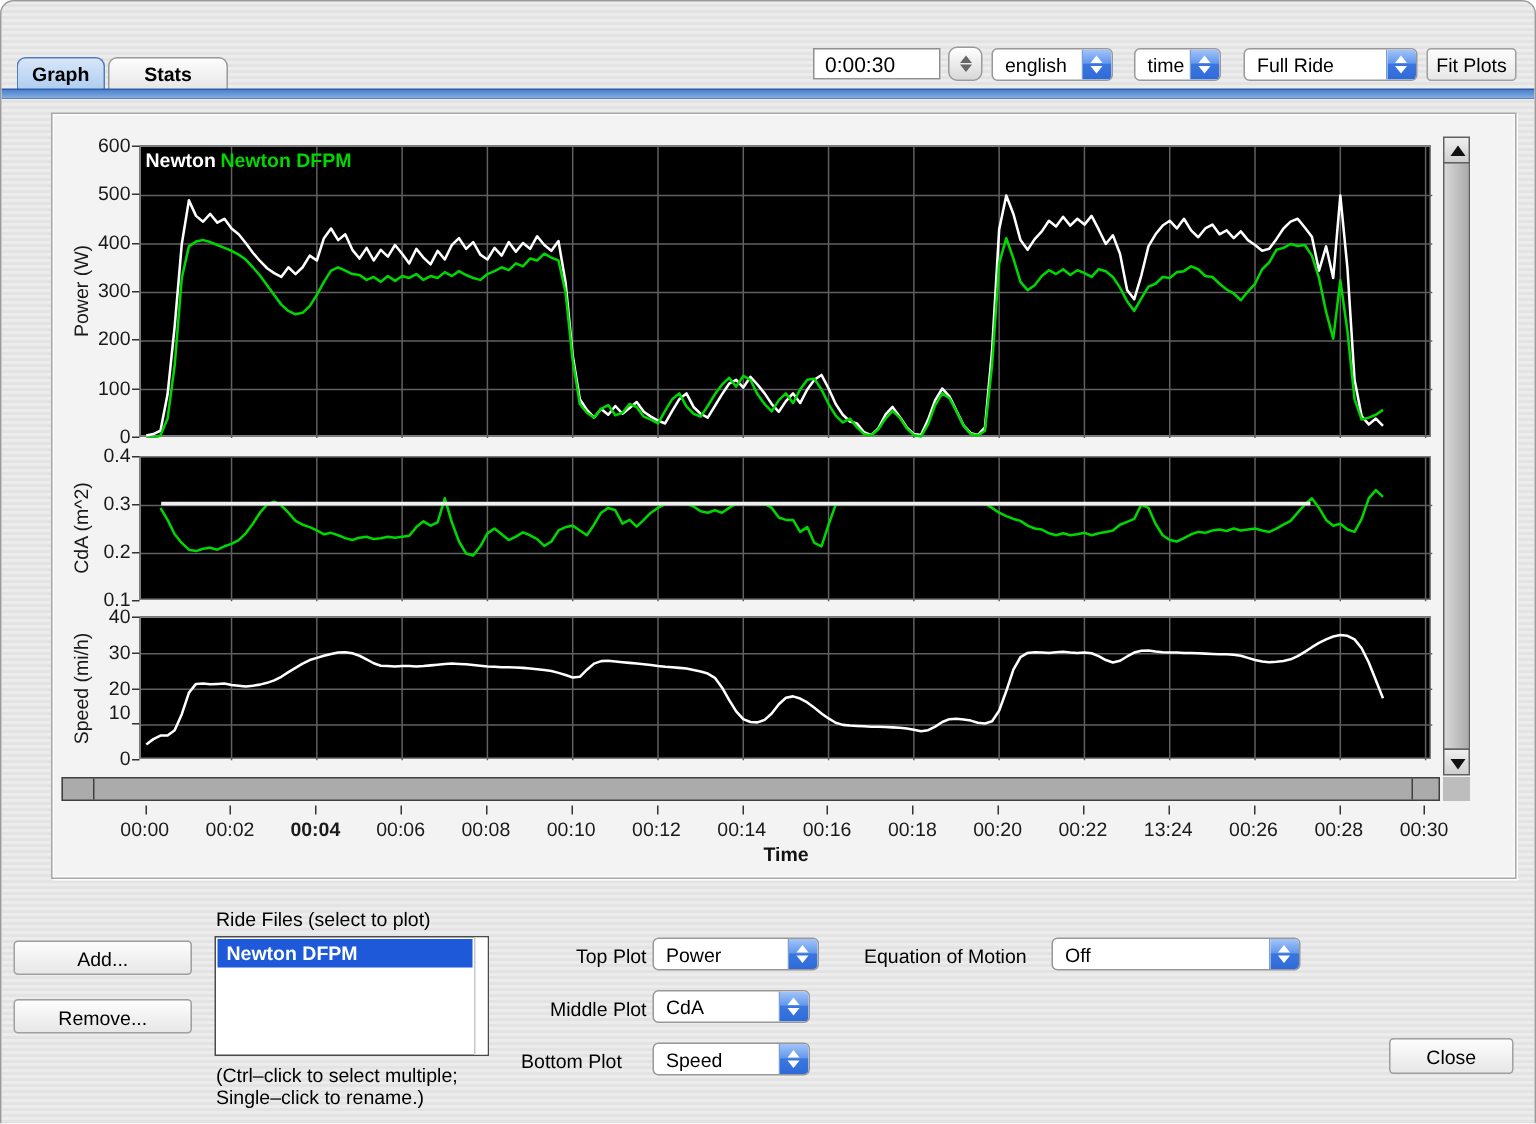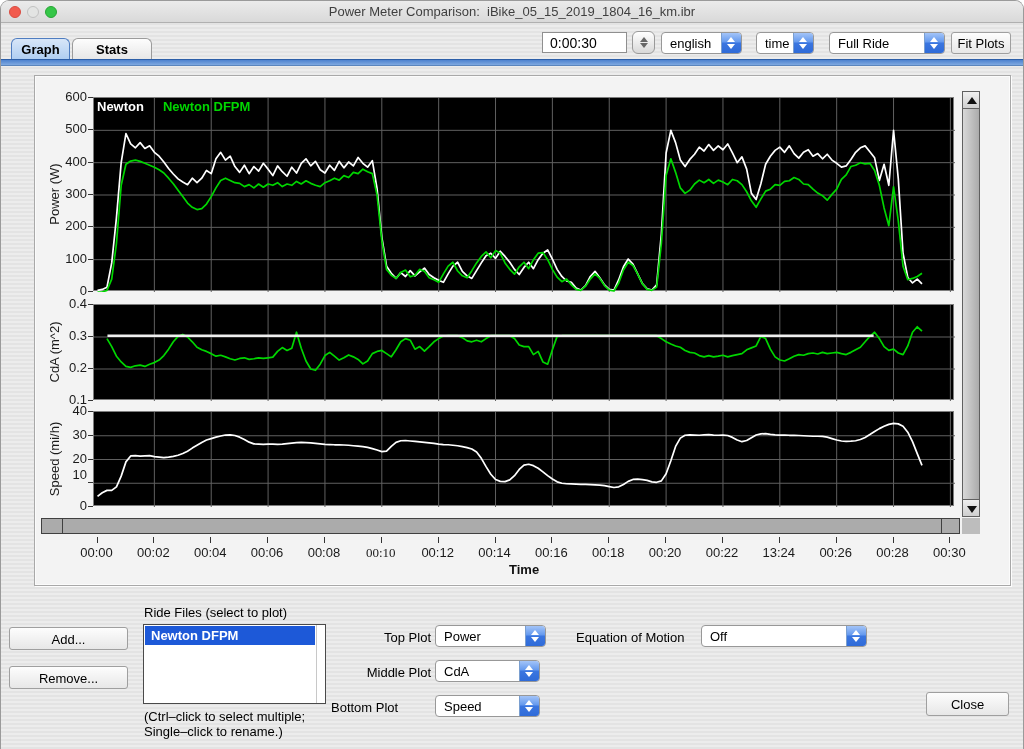--- a/index.html
+++ b/index.html
@@ -73,26 +73,20 @@
   .listbox { position:absolute; left:142px; top:623px; width:183px; height:80px; background:#fff; border:1px solid #4a4a4a; }
   .list-row-sel { position:absolute; left:1px; top:1px; right:10px; height:19px; background:#1d59d8; color:#fff;
     font-size:13px; font-weight:bold; padding:2px 0 0 6px; }
   .list-scrollstrip { position:absolute; right:0; top:0; bottom:0; width:9px; border-left:1px solid #c8c8c8; background:#fff; }
   .small-label { position:absolute; font-size:13px; color:#000; }
 </style>
 </head>
 <body>
 
 <div class="window">
-  <div class="titlebar">
-    <span class="light red"></span>
-    <span class="light yellow"></span>
-    <span class="light green"></span>
-    <div class="title">Power Meter Comparison:  iBike_05_15_2019_1804_16_km.ibr</div>
-  </div>
 
   <div class="tab sel">Graph</div>
   <div class="tab unsel">Stats</div>
   <div class="blueband"></div>
 
   <div class="txtinput">0:00:30</div>
   <div class="stepper">
     <span class="up"></span>
     <span class="dn"></span>
   </div>
@@ -139,21 +133,21 @@
           <line x1="799.54" x2="799.54" y1="0" y2="194" stroke="#606060" stroke-width="1"></line>
           <line x1="856.4" x2="856.4" y1="0" y2="194" stroke="#606060" stroke-width="1"></line>
           <line x1="0" x2="861" y1="161.66666666666669" y2="161.66666666666669" stroke="#606060" stroke-width="1"></line>
           <line x1="0" x2="861" y1="129.33333333333331" y2="129.33333333333331" stroke="#606060" stroke-width="1"></line>
           <line x1="0" x2="861" y1="97" y2="97" stroke="#606060" stroke-width="1"></line>
           <line x1="0" x2="861" y1="64.66666666666666" y2="64.66666666666666" stroke="#606060" stroke-width="1"></line>
           <line x1="0" x2="861" y1="32.33333333333333" y2="32.33333333333333" stroke="#606060" stroke-width="1"></line>
           <polyline points="3.5,192.38333333333333 8.238428099999993,191.41333333333333 12.9768562,189.15 17.715284300000008,164.9 22.4537124,119.63333333333334 27.192140499999994,64.66666666666666 31.9305686,35.56666666666666 36.66899670000001,45.913333333333334 41.4074248,49.79333333333333 46.14585290000002,44.620000000000005 50.88428099999999,50.440000000000005 55.62270910000001,47.85333333333333 60.3611372,54.32000000000001 65.0995653,58.199999999999996 69.83799340000002,64.02 74.57642150000001,70.48666666666666 79.3148496,75.98333333333333 84.0532777,80.83333333333334 88.79170580000002,84.06666666666666 93.53013390000001,86.65333333333334 98.268562,80.18666666666667 103.0069901,84.71333333333332 107.74541820000002,80.18666666666667 112.48384630000001,72.42666666666668 117.2222744,75.66 121.96070250000002,60.78666666666667 126.69913059999999,54.32000000000001 131.4375587,62.08 136.1759868,58.199999999999996 140.91441490000003,68.54666666666667 145.65284300000002,74.36666666666667 150.3912711,67.25333333333333 155.1296992,75.66 159.8681273,68.54666666666667 164.6065554,73.07333333333332 169.3449835,65.31333333333333 174.08341160000003,71.13333333333333 178.82183970000006,77.60000000000001 183.56026780000002,67.89999999999999 188.29869589999998,73.72 193.037124,78.24666666666667 197.77555210000003,69.19333333333334 202.5139802,75.01333333333334 207.2524083,65.31333333333333 211.99083640000003,60.78666666666667 216.7292645,67.89999999999999 221.46769260000002,63.373333333333335 226.20612070000004,71.78 230.9445488,75.01333333333334 235.68297690000003,67.25333333333333 240.42140500000005,72.42666666666668 245.15983310000001,63.373333333333335 249.89826119999998,69.84 254.6366893,64.02 259.3751174,67.89999999999999 264.1135455,59.493333333333325 268.8519736,65.31333333333333 273.5904017,69.19333333333334 278.32882980000005,62.72666666666666 283.0672579,90.53333333333333 287.80568600000004,139.03333333333333 292.54411410000006,168.13333333333333 297.2825422,175.24666666666667 302.02097030000004,180.42000000000002 306.7593984,174.6 311.49782650000003,178.48000000000002 316.2362546,172.66 320.9746827,177.83333333333331 325.7131108,173.95333333333332 330.4515389,170.07333333333335 335.189967,176.54 339.92839510000005,179.77333333333334 344.66682320000007,182.35999999999999 349.40525130000003,184.29999999999998 354.14367940000005,175.89333333333332 358.8821075,168.13333333333333 363.62053560000004,164.25333333333333 368.3589637,173.30666666666667 373.0973918,177.83333333333331 377.8358199,180.42000000000002 382.574248,172.66 387.31267610000003,164.9 392.0511042,157.78666666666666 396.7895323,155.20000000000002 401.52796040000004,160.37333333333333 406.26638850000006,153.26000000000002 411.0048166,158.43333333333334 415.74324470000005,164.25333333333333 420.48167280000007,171.36666666666667 425.22010090000003,176.54 429.958529,169.42666666666665 434.69695709999996,164.25333333333333 439.43538520000004,170.72 444.1738133,161.66666666666669 448.9122414000001,155.20000000000002 453.65066950000005,151.96666666666667 458.3890976,161.01999999999998 463.1275257,171.36666666666667 467.86595380000006,178.48000000000002 472.6043819,183.00666666666666 477.3428100000001,184.29999999999998 482.08123810000006,190.12 486.81966620000003,192.06 491.5580943,187.53333333333333 496.29652239999996,178.48000000000002 501.03495050000004,173.30666666666667 505.7733786,179.77333333333334 510.5118067000001,186.88666666666668 515.2502348,191.41333333333333 519.9886629,192.06 524.727091,181.71333333333334 529.4655191,168.78 534.2039472,161.01999999999998 538.9423753,166.19333333333333 543.6808034,175.89333333333332 548.4192315,185.59333333333333 553.1576596000001,190.76666666666665 557.8960877000001,192.06 562.6345158,186.88666666666668 567.3729439000001,135.79999999999998 572.1113720000001,54.96666666666667 576.8498001,32.33333333333333 581.5882282000001,44.620000000000005 586.3266563000001,62.08 591.0650844,68.54666666666667 595.8035125,61.43333333333333 600.5419406000001,56.26 605.2803687,49.14666666666667 610.0187968,53.026666666666664 614.7572249,46.559999999999995 619.4956530000001,52.38 624.2340811,47.85333333333333 628.9725092,51.733333333333334 633.7109373000001,45.913333333333334 638.4493654,54.96666666666667 643.1877935,64.66666666666666 647.9262216,58.84666666666667 652.6646497,71.13333333333333 657.4030778,95.38333333333333 662.1415059,101.52666666666666 666.879934,85.68333333333334 671.6183621000001,66.28333333333333 676.3567902000001,58.199999999999996 681.0952183,52.38 685.8336464000001,49.14666666666667 690.5720745000001,54.32000000000001 695.3105026000001,47.85333333333333 700.0489307,55.61333333333334 704.7873588000001,60.14 709.5257869000001,54.32000000000001 714.264215,51.733333333333334 719.0026431000001,58.199999999999996 723.7410712000001,55.61333333333334 728.4794993,60.78666666666667 733.2179274,56.26 737.9563555000001,62.08 742.6947836,65.31333333333333 747.4332117,69.19333333333334 752.1716398,67.89999999999999 756.9100679000001,61.43333333333333 761.648496,54.32000000000001 766.3869241,49.79333333333333 771.1253522000001,47.85333333333333 775.8637803,53.67333333333333 780.6022084,59.81666666666667 785.3406365,82.45 790.0790646,66.28333333333333 794.8174927000001,87.3 799.5559208000001,32.33333333333333 804.2943489,80.83333333333334 809.0327770000001,155.20000000000002 813.7712051000001,179.45000000000002 818.5096332,184.9466666666667 823.2480613000001,181.06666666666666 827.9864894000001,185.91666666666669" fill="none" stroke="#ffffff" stroke-width="1.7" stroke-linejoin="round"></polyline>
           <polyline points="3.5,194 8.238428099999993,194 12.9768562,192.38333333333333 17.715284300000008,181.06666666666666 22.4537124,145.5 27.192140499999994,87.3 31.9305686,66.28333333333333 36.66899670000001,63.050000000000004 41.4074248,62.08 46.14585290000002,63.373333333333335 50.88428099999999,65.31333333333333 55.62270910000001,67.25333333333333 60.3611372,69.19333333333334 65.0995653,71.78 69.83799340000002,75.01333333333334 74.57642150000001,80.18666666666667 79.3148496,85.68333333333334 84.0532777,92.14999999999999 88.79170580000002,98.61666666666666 93.53013390000001,105.08333333333333 98.268562,109.28666666666668 103.0069901,111.55 107.74541820000002,110.57999999999998 112.48384630000001,106.05333333333333 117.2222744,98.61666666666666 121.96070250000002,89.88666666666667 126.69913059999999,82.45 131.4375587,80.18666666666667 136.1759868,82.45 140.91441490000003,84.71333333333332 145.65284300000002,85.36 150.3912711,88.59333333333333 155.1296992,86.65333333333334 159.8681273,89.88666666666667 164.6065554,86.00666666666667 169.3449835,89.24000000000001 174.08341160000003,86.00666666666667 178.82183970000006,87.3 183.56026780000002,84.71333333333332 188.29869589999998,88.59333333333333 193.037124,86.00666666666667 197.77555210000003,87.3 202.5139802,83.42 207.2524083,86.00666666666667 211.99083640000003,82.77333333333334 216.7292645,85.36 221.46769260000002,87.3 226.20612070000004,88.59333333333333 230.9445488,84.71333333333332 235.68297690000003,82.77333333333334 240.42140500000005,80.18666666666667 245.15983310000001,82.12666666666667 249.89826119999998,77.60000000000001 254.6366893,79.53999999999999 259.3751174,74.36666666666667 264.1135455,75.66 268.8519736,71.13333333333333 273.5904017,73.72 278.32882980000005,75.66 283.0672579,97 287.80568600000004,142.26666666666665 292.54411410000006,171.36666666666667 297.2825422,177.18666666666667 302.02097030000004,180.42000000000002 306.7593984,174.6 311.49782650000003,172.01333333333335 316.2362546,178.8033333333333 320.9746827,177.18666666666667 325.7131108,171.36666666666667 330.4515389,173.30666666666667 335.189967,179.77333333333334 339.92839510000005,181.71333333333334 344.66682320000007,184.29999999999998 349.40525130000003,175.89333333333332 354.14367940000005,168.13333333333333 358.8821075,164.25333333333333 363.62053560000004,172.98333333333335 368.3589637,177.83333333333331 373.0973918,179.77333333333334 377.8358199,172.66 382.574248,164.9 387.31267610000003,158.43333333333334 392.0511042,153.90666666666667 396.7895323,159.72666666666666 401.52796040000004,152.61333333333332 406.26638850000006,155.20000000000002 411.0048166,164.9 415.74324470000005,171.36666666666667 420.48167280000007,176.21666666666667 425.22010090000003,168.78 429.958529,164.25333333333333 434.69695709999996,170.72 439.43538520000004,161.66666666666669 444.1738133,155.20000000000002 448.9122414000001,154.5533333333333 453.65066950000005,161.66666666666669 458.3890976,171.36666666666667 463.1275257,179.12666666666667 467.86595380000006,183.65333333333334 472.6043819,181.06666666666666 477.3428100000001,186.88666666666668 482.08123810000006,191.41333333333333 486.81966620000003,192.38333333333333 491.5580943,188.18 496.29652239999996,181.06666666666666 501.03495050000004,175.89333333333332 505.7733786,180.42000000000002 510.5118067000001,187.53333333333333 515.2502348,192.06 519.9886629,193.03 524.727091,184.9466666666667 529.4655191,172.01333333333335 534.2039472,164.25333333333333 538.9423753,167.48666666666665 543.6808034,176.21666666666667 548.4192315,185.91666666666669 553.1576596000001,191.41333333333333 557.8960877000001,192.38333333333333 562.6345158,189.15 567.3729439000001,145.5 572.1113720000001,77.60000000000001 576.8498001,60.78666666666667 581.5882282000001,74.36666666666667 586.3266563000001,89.88666666666667 591.0650844,95.38333333333333 595.8035125,92.14999999999999 600.5419406000001,86.00666666666667 605.2803687,82.12666666666667 610.0187968,84.71333333333332 614.7572249,81.48 619.4956530000001,85.36 624.2340811,82.12666666666667 628.9725092,84.06666666666666 633.7109373000001,86.65333333333334 638.4493654,81.48 643.1877935,82.77333333333334 647.9262216,86.65333333333334 652.6646497,93.76666666666667 657.4030778,102.82000000000001 662.1415059,109.28666666666668 666.879934,100.88000000000001 671.6183621000001,93.11999999999999 676.3567902000001,91.17999999999999 681.0952183,86.65333333333334 685.8336464000001,87.3 690.5720745000001,83.42 695.3105026000001,82.77333333333334 700.0489307,79.53999999999999 704.7873588000001,81.48 709.5257869000001,86.00666666666667 714.264215,86.65333333333334 719.0026431000001,91.17999999999999 723.7410712000001,95.06 728.4794993,97.64666666666666 733.2179274,102.17333333333332 737.9563555000001,96.35333333333332 742.6947836,91.17999999999999 747.4332117,81.48 752.1716398,76.95333333333333 756.9100679000001,68.54666666666667 761.648496,67.25333333333333 766.3869241,64.66666666666666 771.1253522000001,65.96000000000001 775.8637803,65.31333333333333 780.6022084,72.42666666666668 785.3406365,87.3 790.0790646,109.93333333333334 794.8174927000001,127.71666666666667 799.5559208000001,88.91666666666666 804.2943489,122.86666666666666 809.0327770000001,168.13333333333333 813.7712051000001,181.71333333333334 818.5096332,180.42000000000002 823.2480613000001,178.48000000000002 827.9864894000001,175.24666666666667" fill="none" stroke="#00d600" stroke-width="1.7" stroke-linejoin="round"></polyline>
         </svg>
-        <div class="legend"><span style="color: rgb(255, 255, 255); margin-right: 19px;">Newton</span><span style="color: rgb(0, 214, 0); margin-right: 5px;">Newton DFPM</span></div>
+        <div class="legend"><span style="color: rgb(255, 255, 255); margin-right: 3px;">Newton</span><span style="color: rgb(0, 214, 0); margin-right: 5px;">Newton DFPM</span></div>
       </div>
       <div class="ytick-label" style="left: 44px; top: 88px;">600</div>
       <div class="ytick-dash" style="left: 87px; top: 96px;"></div>
       <div class="ytick-label" style="left: 44px; top: 120.333px;">500</div>
       <div class="ytick-dash" style="left: 87px; top: 128.333px;"></div>
       <div class="ytick-label" style="left: 44px; top: 152.667px;">400</div>
       <div class="ytick-dash" style="left: 87px; top: 160.667px;"></div>
       <div class="ytick-label" style="left: 44px; top: 185px;">300</div>
       <div class="ytick-dash" style="left: 87px; top: 193px;"></div>
       <div class="ytick-label" style="left: 44px; top: 217.333px;">200</div>
@@ -227,27 +221,27 @@
       <div class="ytick-label" style="left: 44px; top: 466px;">10</div>
       <div class="ytick-dash" style="left: 87px; top: 481.25px;"></div>
       <div class="ytick-label" style="left: 44px; top: 497px;">0</div>
       <div class="ytick-dash" style="left: 87px; top: 505px;"></div>
       <div class="yaxis-label" style="left: 53px; top: 457.5px;">Speed (mi/h)</div>
       <div class="xtick-dash" style="left: 95.5px; top: 536px;"></div>
       <div class="xtick-label" style="left: 73.5px; top: 544px;">00:00</div>
       <div class="xtick-dash" style="left: 152.36px; top: 536px;"></div>
       <div class="xtick-label" style="left: 130.36px; top: 544px;">00:02</div>
       <div class="xtick-dash" style="left: 209.22px; top: 536px;"></div>
-      <div class="xtick-label" style="left: 187.22px; top: 544px;">00:04</div>
+      <div class="xtick-label" style="left: 187.22px; top: 544px; font-weight: bold;">00:04</div>
       <div class="xtick-dash" style="left: 266.08px; top: 536px;"></div>
       <div class="xtick-label" style="left: 244.08px; top: 544px;">00:06</div>
       <div class="xtick-dash" style="left: 322.94px; top: 536px;"></div>
       <div class="xtick-label" style="left: 300.94px; top: 544px;">00:08</div>
       <div class="xtick-dash" style="left: 379.8px; top: 536px;"></div>
-      <div class="xtick-label" style="left: 357.8px; top: 544px; font-family: Liberation Serif, serif;">00:10</div>
+      <div class="xtick-label" style="left: 357.8px; top: 544px;">00:10</div>
       <div class="xtick-dash" style="left: 436.66px; top: 536px;"></div>
       <div class="xtick-label" style="left: 414.66px; top: 544px;">00:12</div>
       <div class="xtick-dash" style="left: 493.52px; top: 536px;"></div>
       <div class="xtick-label" style="left: 471.52px; top: 544px;">00:14</div>
       <div class="xtick-dash" style="left: 550.38px; top: 536px;"></div>
       <div class="xtick-label" style="left: 528.38px; top: 544px;">00:16</div>
       <div class="xtick-dash" style="left: 607.24px; top: 536px;"></div>
       <div class="xtick-label" style="left: 585.24px; top: 544px;">00:18</div>
       <div class="xtick-dash" style="left: 664.1px; top: 536px;"></div>
       <div class="xtick-label" style="left: 642.1px; top: 544px;">00:20</div>
@@ -299,21 +293,21 @@
       </span>
   </div>
   <div class="small-label" style="left:330px;top:664px;width:100px;text-align:right;">Middle Plot</div>
   <div class="dd" style="left:434px;top:659px;width:105px;">
     <span class="dd-text">CdA</span>
     <span class="dd-cap">
         <span class="c-up"></span>
         <span class="c-dn"></span>
       </span>
   </div>
-  <div class="small-label" style="left:330px;top:699px;width:100px;text-align:left;">Bottom Plot</div>
+  <div class="small-label" style="left:330px;top:699px;width:100px;text-align:center;">Bottom Plot</div>
   <div class="dd" style="left:434px;top:694px;width:105px;">
     <span class="dd-text">Speed</span>
     <span class="dd-cap">
         <span class="c-up"></span>
         <span class="c-dn"></span>
       </span>
   </div>
 
   <div class="small-label" style="left:575px;top:629px;">Equation of Motion</div>
   <div class="dd" style="left:700px;top:624px;width:166px;">

